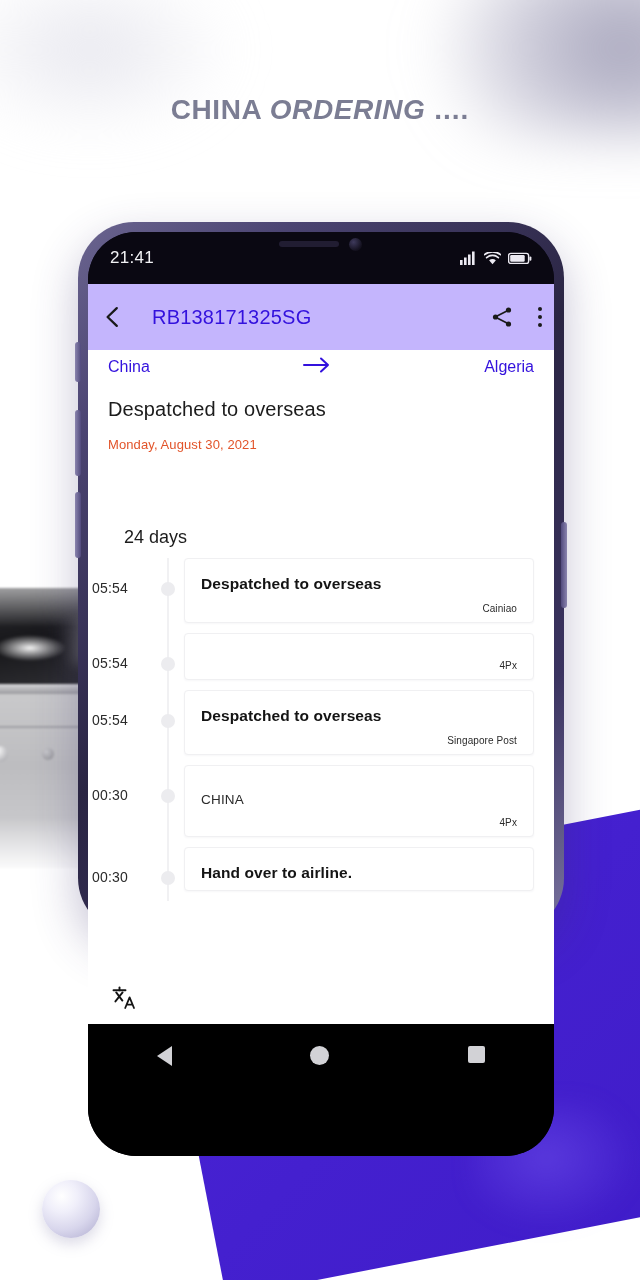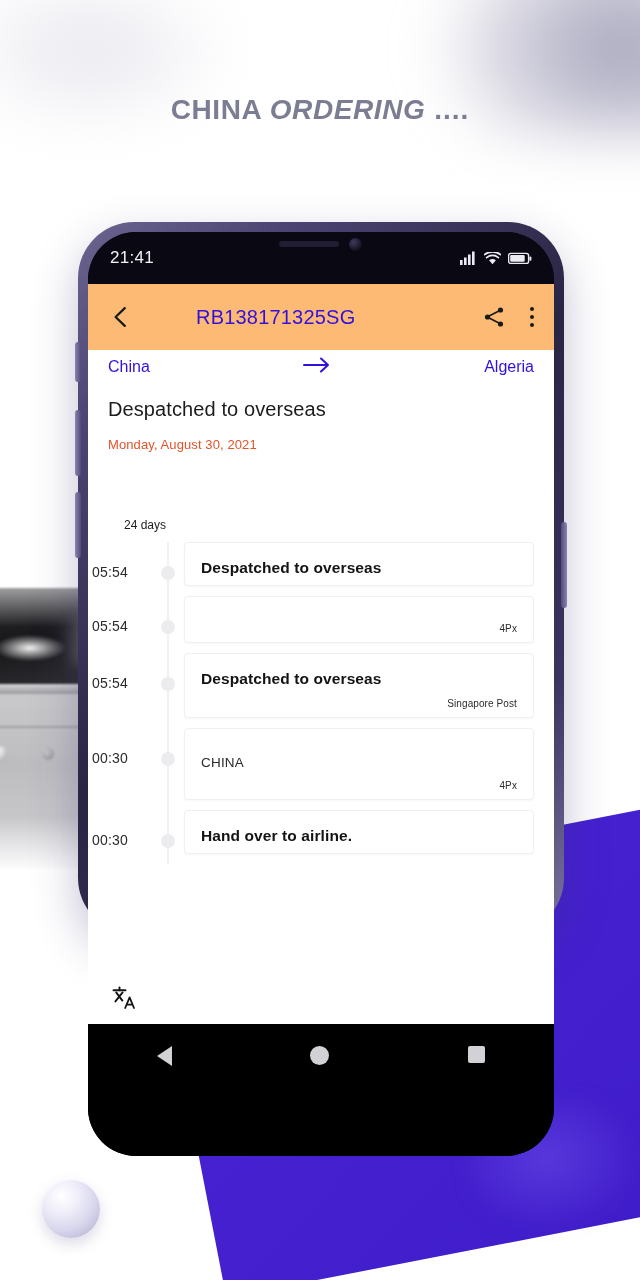--- a/index.html
+++ b/index.html
@@ -131,22 +131,22 @@
     background:radial-gradient(circle at 35% 32%, #3e3a5c, #14111f 70%);
   }
 
   .screen{
     position:absolute;left:0;top:52px;width:466px;height:740px;background:#ffffff;
     overflow:hidden;
   }
 
   
   .appbar{
-    height:66px;display:flex;align-items:center;padding:0 20px;box-sizing:border-box;
-    background:#fdba74;position:relative;gap:36px;
+    height:66px;display:flex;align-items:center;padding:0 12px;box-sizing:border-box;
+    background:#c4b5fd;position:relative;
   }
   .back-ic{width:26px;height:26px;flex:0 0 auto;}
   .track-no{
     margin-left:26px;font-size:20px;color:#3311dd;letter-spacing:.2px;flex:1 1 auto;
   }
   .ab-actions{display:flex;align-items:center;gap:24px;}
   .dots-v{display:flex;flex-direction:column;gap:4px;align-items:center;}
   .dots-v i{width:4px;height:4px;border-radius:50%;background:#1a1a1a;display:block;}
 
   
@@ -163,21 +163,21 @@
   .status-title{font-size:20px;color:#1c1c1c;letter-spacing:.1px;}
   .status-date{font-size:13px;color:#e2542a;margin-top:16px;letter-spacing:.1px;}
 
   
   .timeline{padding:0 0 0 0;margin-top:66px;position:relative;}
   .daygroup{display:flex;align-items:center;padding:0 20px;margin-bottom:10px;}
   .daychip{
     background:#fff;border-radius:7px;padding:9px 14px;font-size:15px;color:#1c1c1c;
     box-shadow:0 1px 4px rgba(80,80,100,.16);
   }
-  .dayrel{margin-left:16px;font-size:12px;color:#1c1c1c;}
+  .dayrel{margin-left:16px;font-size:18px;color:#1c1c1c;margin-top:9px;}
 
   .evrow{display:flex;align-items:stretch;padding:0 20px 0 4px;position:relative;}
   .evtime{
     width:62px;flex:0 0 62px;font-size:14px;color:#2a2a2a;padding-top:22px;letter-spacing:.2px;
   }
   .evaxis{width:30px;flex:0 0 30px;position:relative;}
   .evaxis .ln{
     position:absolute;left:13px;top:0;bottom:0;width:2px;background:#f1f1f3;
   }
   .evaxis .dot{
@@ -316,20 +316,21 @@
               <div class="dayrel">24 days</div>
             </div>
             <div class="evrow">
               <div class="evtime">05:54</div>
               <div class="evaxis">
                 <span class="ln"></span>
                 <span class="dot"></span>
               </div>
               <div class="evcard">
                 <div class="ev-title">Despatched  to overseas</div>
+                <div class="ev-carrier">Cainiao</div>
               </div>
             </div>
             <div class="evrow">
               <div class="evtime">05:54</div>
               <div class="evaxis">
                 <span class="ln"></span>
                 <span class="dot"></span>
               </div>
               <div class="evcard">
                 <div class="ev-carrier">4Px</div>

